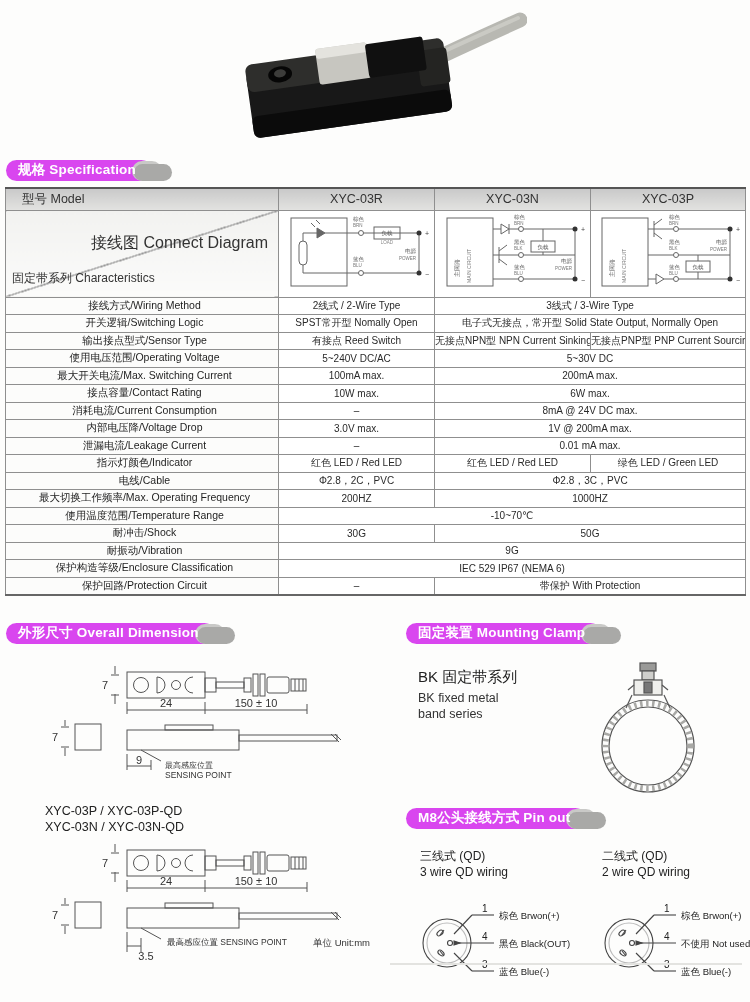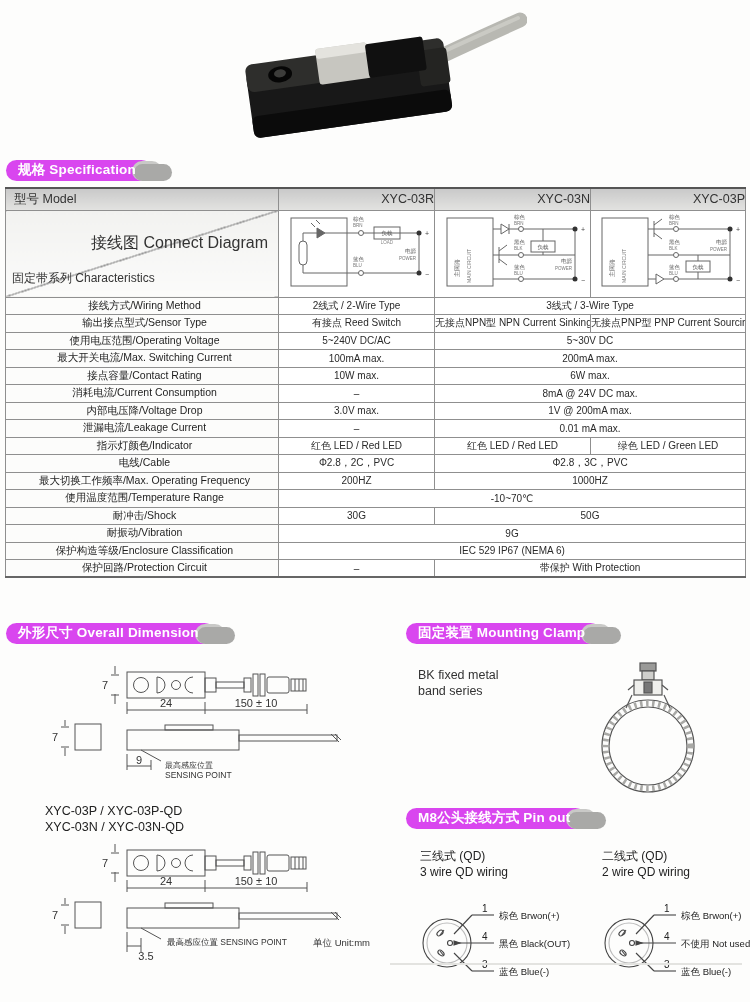--- a/index.html
+++ b/index.html
@@ -30,22 +30,22 @@
     position:absolute; left:5px; top:187px; width:740px;
     border-collapse:collapse; table-layout:fixed;
     border:1px solid #777; border-top:2px solid #555; border-bottom:2px solid #666;
     background:#fff;
   }
   table.spec td { border:1px solid #8f8f8f; overflow:hidden; }
   td.hd {
     background:linear-gradient(#c9c9c9,#e2e2e0);
     height:22px; font-size:12.5px; color:#333;
   }
-  td.hd.model-name { text-align:right; }
-  td.hd.model-label { text-align:left; padding-left:8px; }
+  td.hd.model-name { text-align:center; }
+  td.hd.model-label { text-align:left; padding-left:16px; }
   td.diag {
     height:86px; position:relative; vertical-align:top; background:
       linear-gradient(to bottom right,
         transparent calc(50% - 0.7px), #9a9a9a calc(50% - 0.7px),
         #9a9a9a calc(50% + 0.7px), transparent calc(50% + 0.7px)),
       linear-gradient(#f2f2f0,#fbfbfa);
   }
   .diag-top { position:absolute; top:22px; right:10px; font-size:16px; color:#333; }
   .diag-bottom { position:absolute; bottom:10px; left:6px; font-size:12px; color:#333; }
   td.ccell { height:86px; background:#fff; text-align:center; vertical-align:middle; }
@@ -223,20 +223,25 @@
     </td>
   </tr>
   </tbody>
     <tbody>
       <tr>
         <td class="lbl">接线方式/Wiring Method</td>
         <td class="val" colspan="1">2线式 / 2-Wire Type</td>
         <td class="val" colspan="2">3线式 / 3-Wire Type</td>
       </tr>
       <tr>
+        <td class="lbl">开关逻辑/Switching Logic</td>
+        <td class="val" colspan="1">SPST常开型 Nomally Open</td>
+        <td class="val" colspan="2">电子式无接点，常开型  Solid State Output, Normally Open</td>
+      </tr>
+      <tr>
         <td class="lbl">输出接点型式/Sensor Type</td>
         <td class="val" colspan="1">有接点 Reed Switch</td>
         <td class="val" colspan="1">无接点NPN型 NPN Current Sinking</td>
         <td class="val" colspan="1">无接点PNP型 PNP Current Sourcing</td>
       </tr>
       <tr>
         <td class="lbl">使用电压范围/Operating Voltage</td>
         <td class="val" colspan="1">5~240V DC/AC</td>
         <td class="val" colspan="2">5~30V DC</td>
       </tr>
@@ -417,20 +422,21 @@
 </div>
 
 <div class="sec" style="left:406px;top:623px;">
   <span>固定装置 Mounting Clamp</span>
   <span class="tail"></span>
   <span class="tail2"></span>
 </div>
 
 <div class="clamp-row">
   <div class="clamp-text">
+    <div class="clamp-zh">BK 固定带系列</div>
     <div class="clamp-en">BK fixed metal</div>
     <div class="clamp-en">band series</div>
   </div>
   <svg width="140" height="140" viewBox="0 0 140 140">
     <g stroke="#555" fill="none" stroke-width="1.2">
       <rect x="62" y="3" width="16" height="8" fill="#9a9a98"></rect>
       <rect x="64" y="11" width="12" height="9" fill="#cfcfcc"></rect>
       <rect x="56" y="20" width="28" height="15" fill="#efefec"></rect>
       <rect x="66" y="22" width="8" height="11" fill="#777"></rect>
       <line x1="50" y1="30" x2="56" y2="25"></line>

